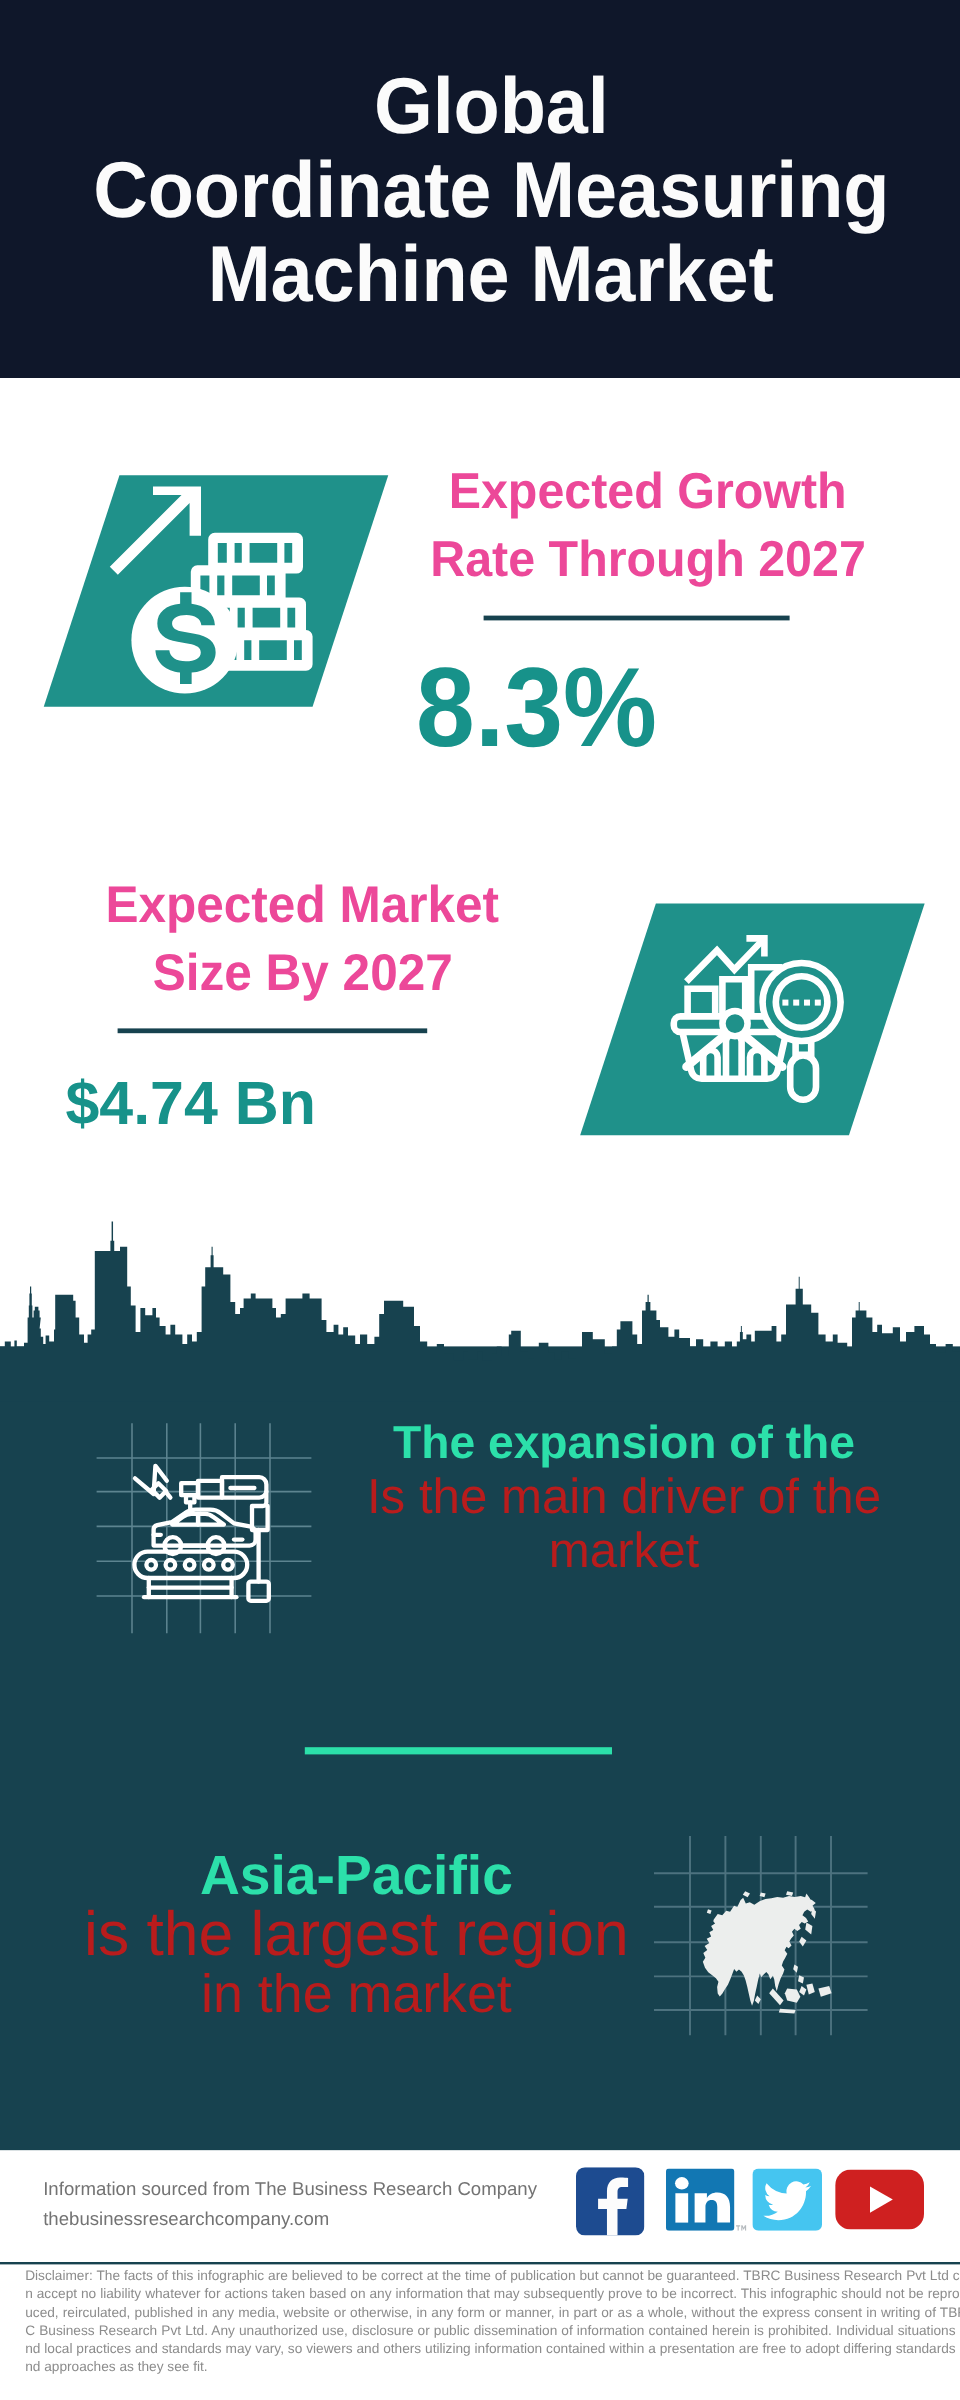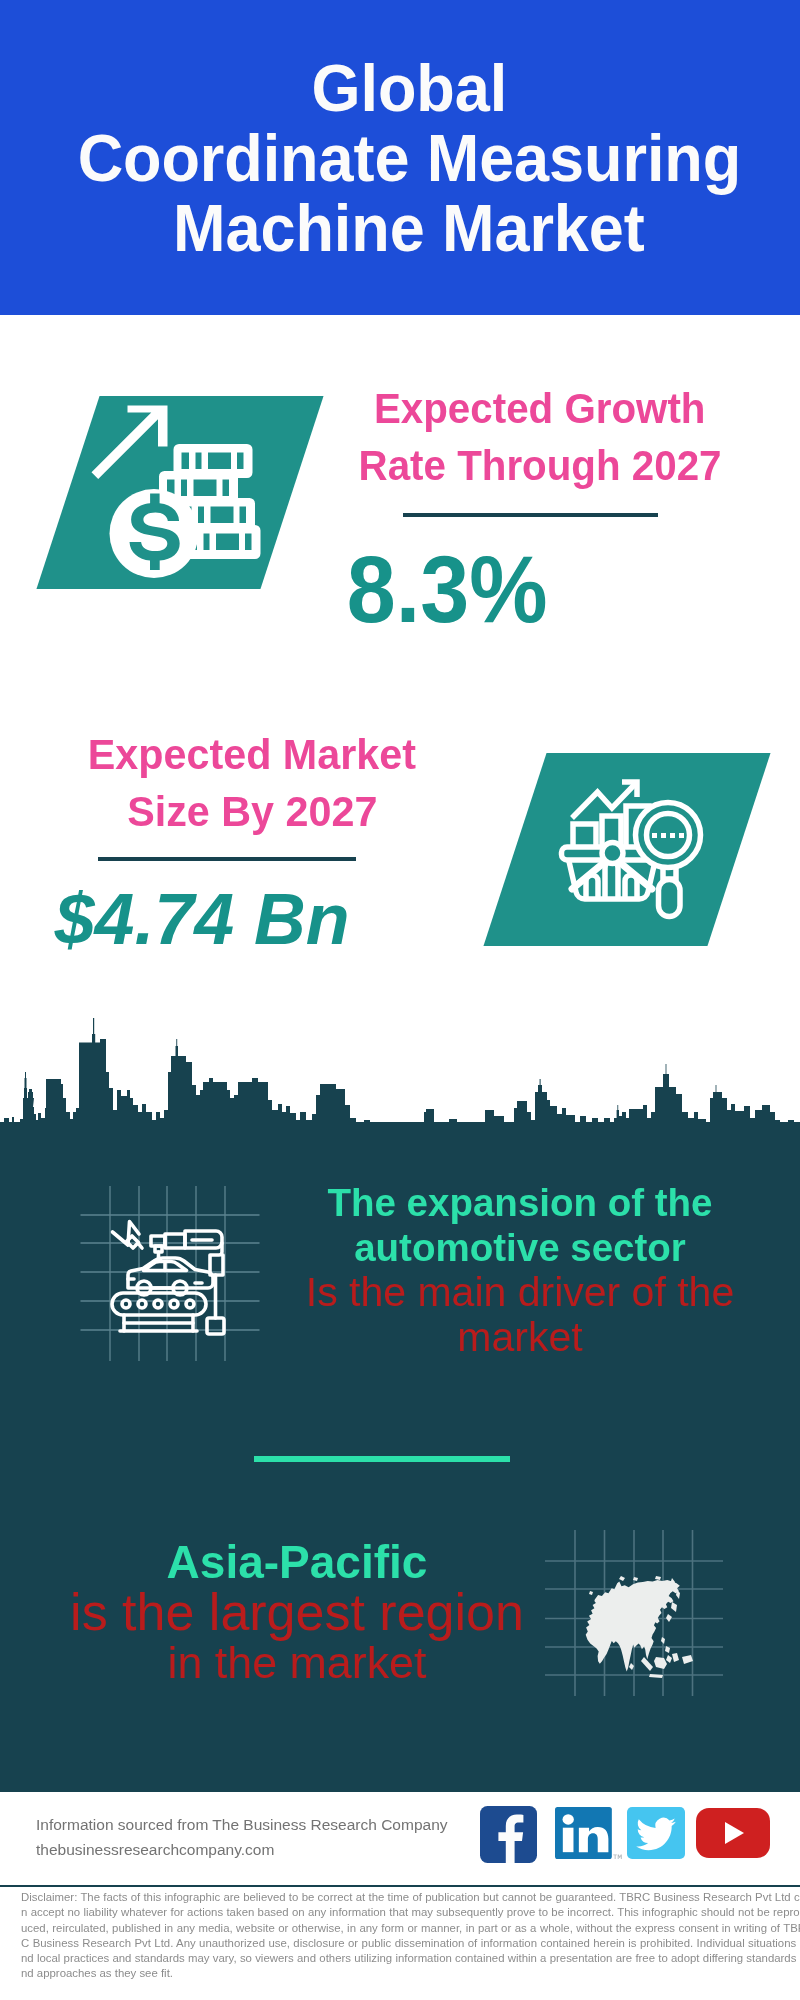--- a/index.html
+++ b/index.html
@@ -1,20 +1,20 @@
 <!DOCTYPE html>
 <html><head>
 <meta charset="utf-8">
 <style>
   html,body{margin:0;padding:0;}
   body{width:800px;height:2000px;background:#ffffff;font-family:"Liberation Sans",sans-serif;overflow:hidden;}
   .page{position:relative;width:800px;height:2000px;background:#fff;overflow:hidden;}
 
   
-  .header{position:absolute;left:0;top:0;width:800px;height:315px;background:#1d4ed8;}
+  .header{position:absolute;left:0;top:0;width:800px;height:315px;background:#0f172a;}
   .title{position:absolute;left:9px;top:0;width:800px;text-align:center;color:#fbfbfb;
          font-weight:bold;font-size:66px;line-height:70px;letter-spacing:-0.1px;}
   .title .ln{display:block;}
   .title .ln>i{font-style:normal;display:inline-block;transform:scaleX(.955);}
 
   
   .par{position:absolute;background:#1f918a;transform:skewX(-18.1deg);}
 
   .blk{position:absolute;}
   .blk .hd{font-weight:bold;font-size:1em;line-height:57px;color:#ec4899;text-align:center;}
@@ -126,21 +126,21 @@
   </svg>
 
   <div class="blk" style="left:52px;top:726px;width:400px;font-size:43px;">
     <div class="hd">
       <span>Expected Market</span><br>
       <span>Size By 2027</span>
     </div>
   </div>
   <div class="rule" style="left:98px;top:857px;width:258px;"></div>
   <div style="position:absolute;left:54px;top:884px;width:400px;">
-    <div class="big" style="font-size:72px;line-height:71px;position:relative;font-style:italic;"><span>$4.74 Bn</span></div>
+    <div class="big" style="font-size:51px;line-height:71px;position:relative;"><span>$4.74 Bn</span></div>
   </div>
 
   <div class="band"></div>
   <svg class="sky" viewBox="0 0 800 150" preserveAspectRatio="none" style="z-index:1;">
     <path fill="#17424f" d="M0 150 L0 104 L4 104 L4 100 L9 100 L9 105 L12 105 L12 99 L14 99 L14 104 L20 104 L20 101 L23 101 L23 80 L24 80 L24 70 L24.5 70 L24.5 60 L25 60 L25 54 L26 54 L26 60 L26.5 60 L26.5 70 L27 70 L27 80 L28 80 L28 74 L29 74 L29 71 L32 71 L32 74 L33 74 L33 80 L34 80 L33 89 L34 89 L34 96 L36 96 L36 102 L38 102 L38 95 L41 95 L41 100 L45 100 L45 90 L46 90 L46 61 L61 61 L61 66 L63 66 L63 80 L66 80 L66 94 L70 94 L70 101 L73 101 L73 94 L76 94 L76 90 L79 90 L79 24.5 L92 24.5 L92 16 L93 16 L93 -2 L94.2 -2 L94.2 16 L95.2 16 L95.2 24.5 L100 24.5 L100 21 L106 21 L106 54 L109 54 L109 70 L113 70 L113 92 L117 92 L117 72 L121 72 L121 78 L127 78 L127 72 L130 72 L130 80 L133 80 L133 87 L138 87 L138 94 L142 94 L142 86 L146 86 L146 94 L152 94 L152 102 L156 102 L156 94 L160 94 L160 100 L164 100 L164 92 L168 92 L168 54 L171 54 L171 38 L175.5 38 L175.5 28 L176.3 28 L176.3 21 L177.2 21 L177.2 28 L178 28 L178 38 L186 38 L186 44 L192 44 L192 67 L196 67 L196 77 L200 77 L200 72 L203 72 L203 64 L209 64 L209 60 L213 60 L213 64 L227 64 L227 72 L230 72 L230 80 L234 80 L234 77 L238 77 L238 64 L252 64 L252 60 L258 60 L258 64 L268 64 L268 82 L272 82 L272 92 L278 92 L278 86 L282 86 L282 94 L286 94 L286 88 L290 88 L290 95 L296 95 L296 102 L300 102 L300 94 L306 94 L306 102 L312 102 L312 96 L316 96 L316 77 L320 77 L320 66 L336 66 L336 71 L345 71 L345 87 L350 87 L350 100 L356 100 L356 107 L364 107 L364 102 L370 102 L370 110 L378 110 L378 116 L386 116 L386 108 L390 108 L390 115 L398 115 L398 108 L402 108 L402 116 L410 116 L410 110 L414 110 L414 104 L418 104 L418 112 L424 112 L424 94 L426 94 L426 91 L434 91 L434 108 L440 108 L440 114 L445 114 L445 106 L449 106 L449 101 L457 101 L457 109 L462 109 L462 115 L468 115 L468 108 L474 108 L474 114 L480 114 L480 106 L485 106 L485 92 L494 92 L494 98 L504 98 L504 110 L510 110 L510 104 L514 104 L514 90 L517 90 L517 83 L527 83 L527 94 L531 94 L531 102 L535 102 L535 74 L538 74 L538 67 L539.6 67 L539.6 61 L540.6 61 L540.6 67 L542 67 L542 74 L547 74 L547 82 L550 82 L550 88 L557 88 L557 96 L562 96 L562 90 L566 90 L566 97 L575 97 L575 104 L580 104 L580 98 L586 98 L586 105 L592 105 L592 100 L598 100 L598 106 L604 106 L604 100 L610 100 L610 106 L614 106 L614 100 L616.6 100 L616.6 92 L617.4 92 L617.4 87 L618.2 87 L618.2 92 L619 92 L619 98 L622 98 L622 94 L626 94 L626 100 L629 100 L629 91 L643 91 L643 87 L647 87 L647 100 L651 100 L651 94 L655 94 L655 69 L663 69 L663 56 L665.6 56 L665.6 46 L666.4 46 L666.4 56 L669 56 L669 69 L676 69 L676 76 L682 76 L682 94 L688 94 L688 100 L694 100 L694 94 L698 94 L698 101 L706 101 L706 106 L710 106 L710 80 L713 80 L713 74 L715.6 74 L715.6 67 L716.4 67 L716.4 74 L722 74 L722 80 L727 80 L727 92 L731 92 L731 86 L735 86 L735 93 L744 93 L744 88 L750 88 L750 100 L755 100 L755 92 L762 92 L762 87 L770 87 L770 94 L775 94 L775 102 L780 102 L780 109 L788 109 L788 102 L794 102 L794 108 L800 108 L800 150 Z"></path>
   </svg>
 
   <svg class="blk" style="left:78px;top:1184px;width:184px;height:180px;" viewBox="78 1184 184 180">
     <g stroke="#5d8490" stroke-width="1.3" fill="none">
       <line x1="80.5" y1="1215" x2="259.5" y2="1215"></line>
@@ -187,21 +187,20 @@
       <circle cx="190" cy="1304" r="4"></circle>
       <line x1="124" y1="1315" x2="124" y2="1331"></line>
       <line x1="193" y1="1315" x2="193" y2="1331"></line>
       <line x1="120" y1="1331" x2="197" y2="1331"></line>
       <line x1="124" y1="1323" x2="193" y2="1323"></line>
     </g>
   </svg>
 
   <div class="msg" style="left:290px;top:1180px;width:460px;">
     <div class="a"><span class="sx">The expansion of the</span></div>
-    <div class="a"><span class="sx">automotive sector</span></div>
     <div class="b"><span class="sx">Is the main driver of the</span></div>
     <div class="b"><span class="sx">market</span></div>
   </div>
 
   <div class="sep" style="left:254px;top:1456px;width:256px;"></div>
 
   <div class="msg" style="left:67px;top:1537px;width:460px;">
     <div class="a" style="font-size:46px;line-height:50px;"><span class="sx">Asia-Pacific</span></div>
     <div class="b" style="font-size:52px;line-height:50px;"><span class="sx">is the largest region</span></div>
     <div class="b" style="font-size:44.8px;line-height:50px;"><span class="sx">in the market</span></div>

